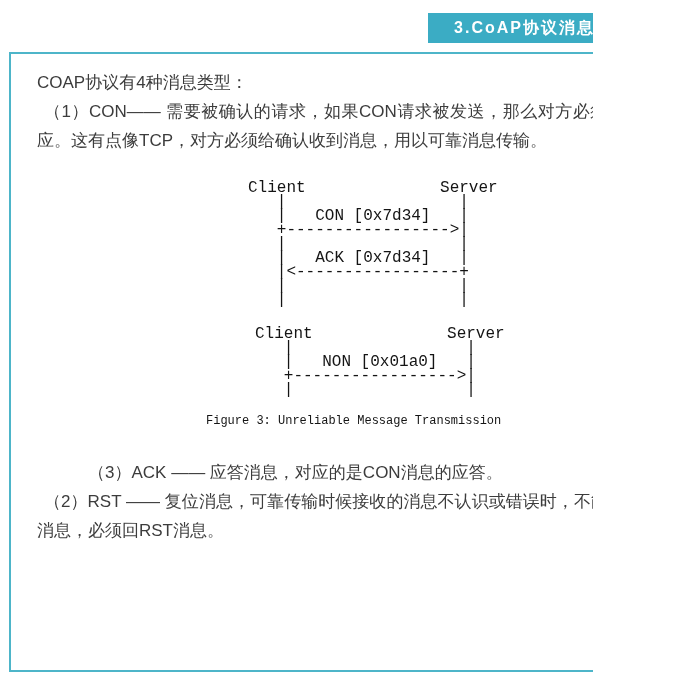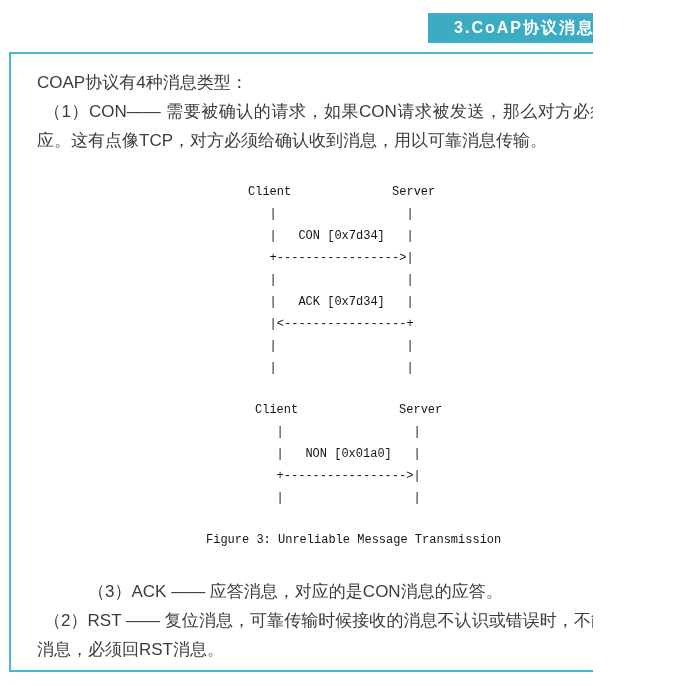--- a/index.html
+++ b/index.html
@@ -72,37 +72,37 @@
   .para.intro { text-indent: 0; margin-top: 0; }
   .para.item-non { margin-top: 26px; }
   .para.item-ack { margin-top: 30px; margin-left: 44px; }
   .para.item-rst { margin-top: 0; }
   .figure { margin: 0; }
   .figure.fig-reliable { margin-top: 26px; }
   .figure.fig-unreliable { margin-top: 20px; }
   .ascii {
     margin: 0;
     font-family: "Liberation Mono", "DejaVu Sans Mono", monospace;
-    font-size: 12px;
-    line-height: 22px;
+    font-size: 16px;
+    line-height: 14px;
     color: #141414;
     white-space: pre;
   }
   .fig-reliable .ascii { margin-left: 211px; }
   .fig-unreliable .ascii { margin-left: 218px; }
   .caption {
     font-family: "Liberation Mono", "DejaVu Sans Mono", monospace;
     font-size: 12px;
     line-height: 14px;
     color: #141414;
     margin-left: 169px;
     white-space: nowrap;
   }
   .fig-reliable .caption { margin-top: 9px; }
-  .fig-unreliable .caption { margin-top: 24px; }
+  .fig-unreliable .caption { margin-top: 17px; }
 </style>
 </head>
 <body>
 
 <div class="page">
 
   <div class="tab">
     <span>3.CoAP协议消息类型</span>
   </div>
 

